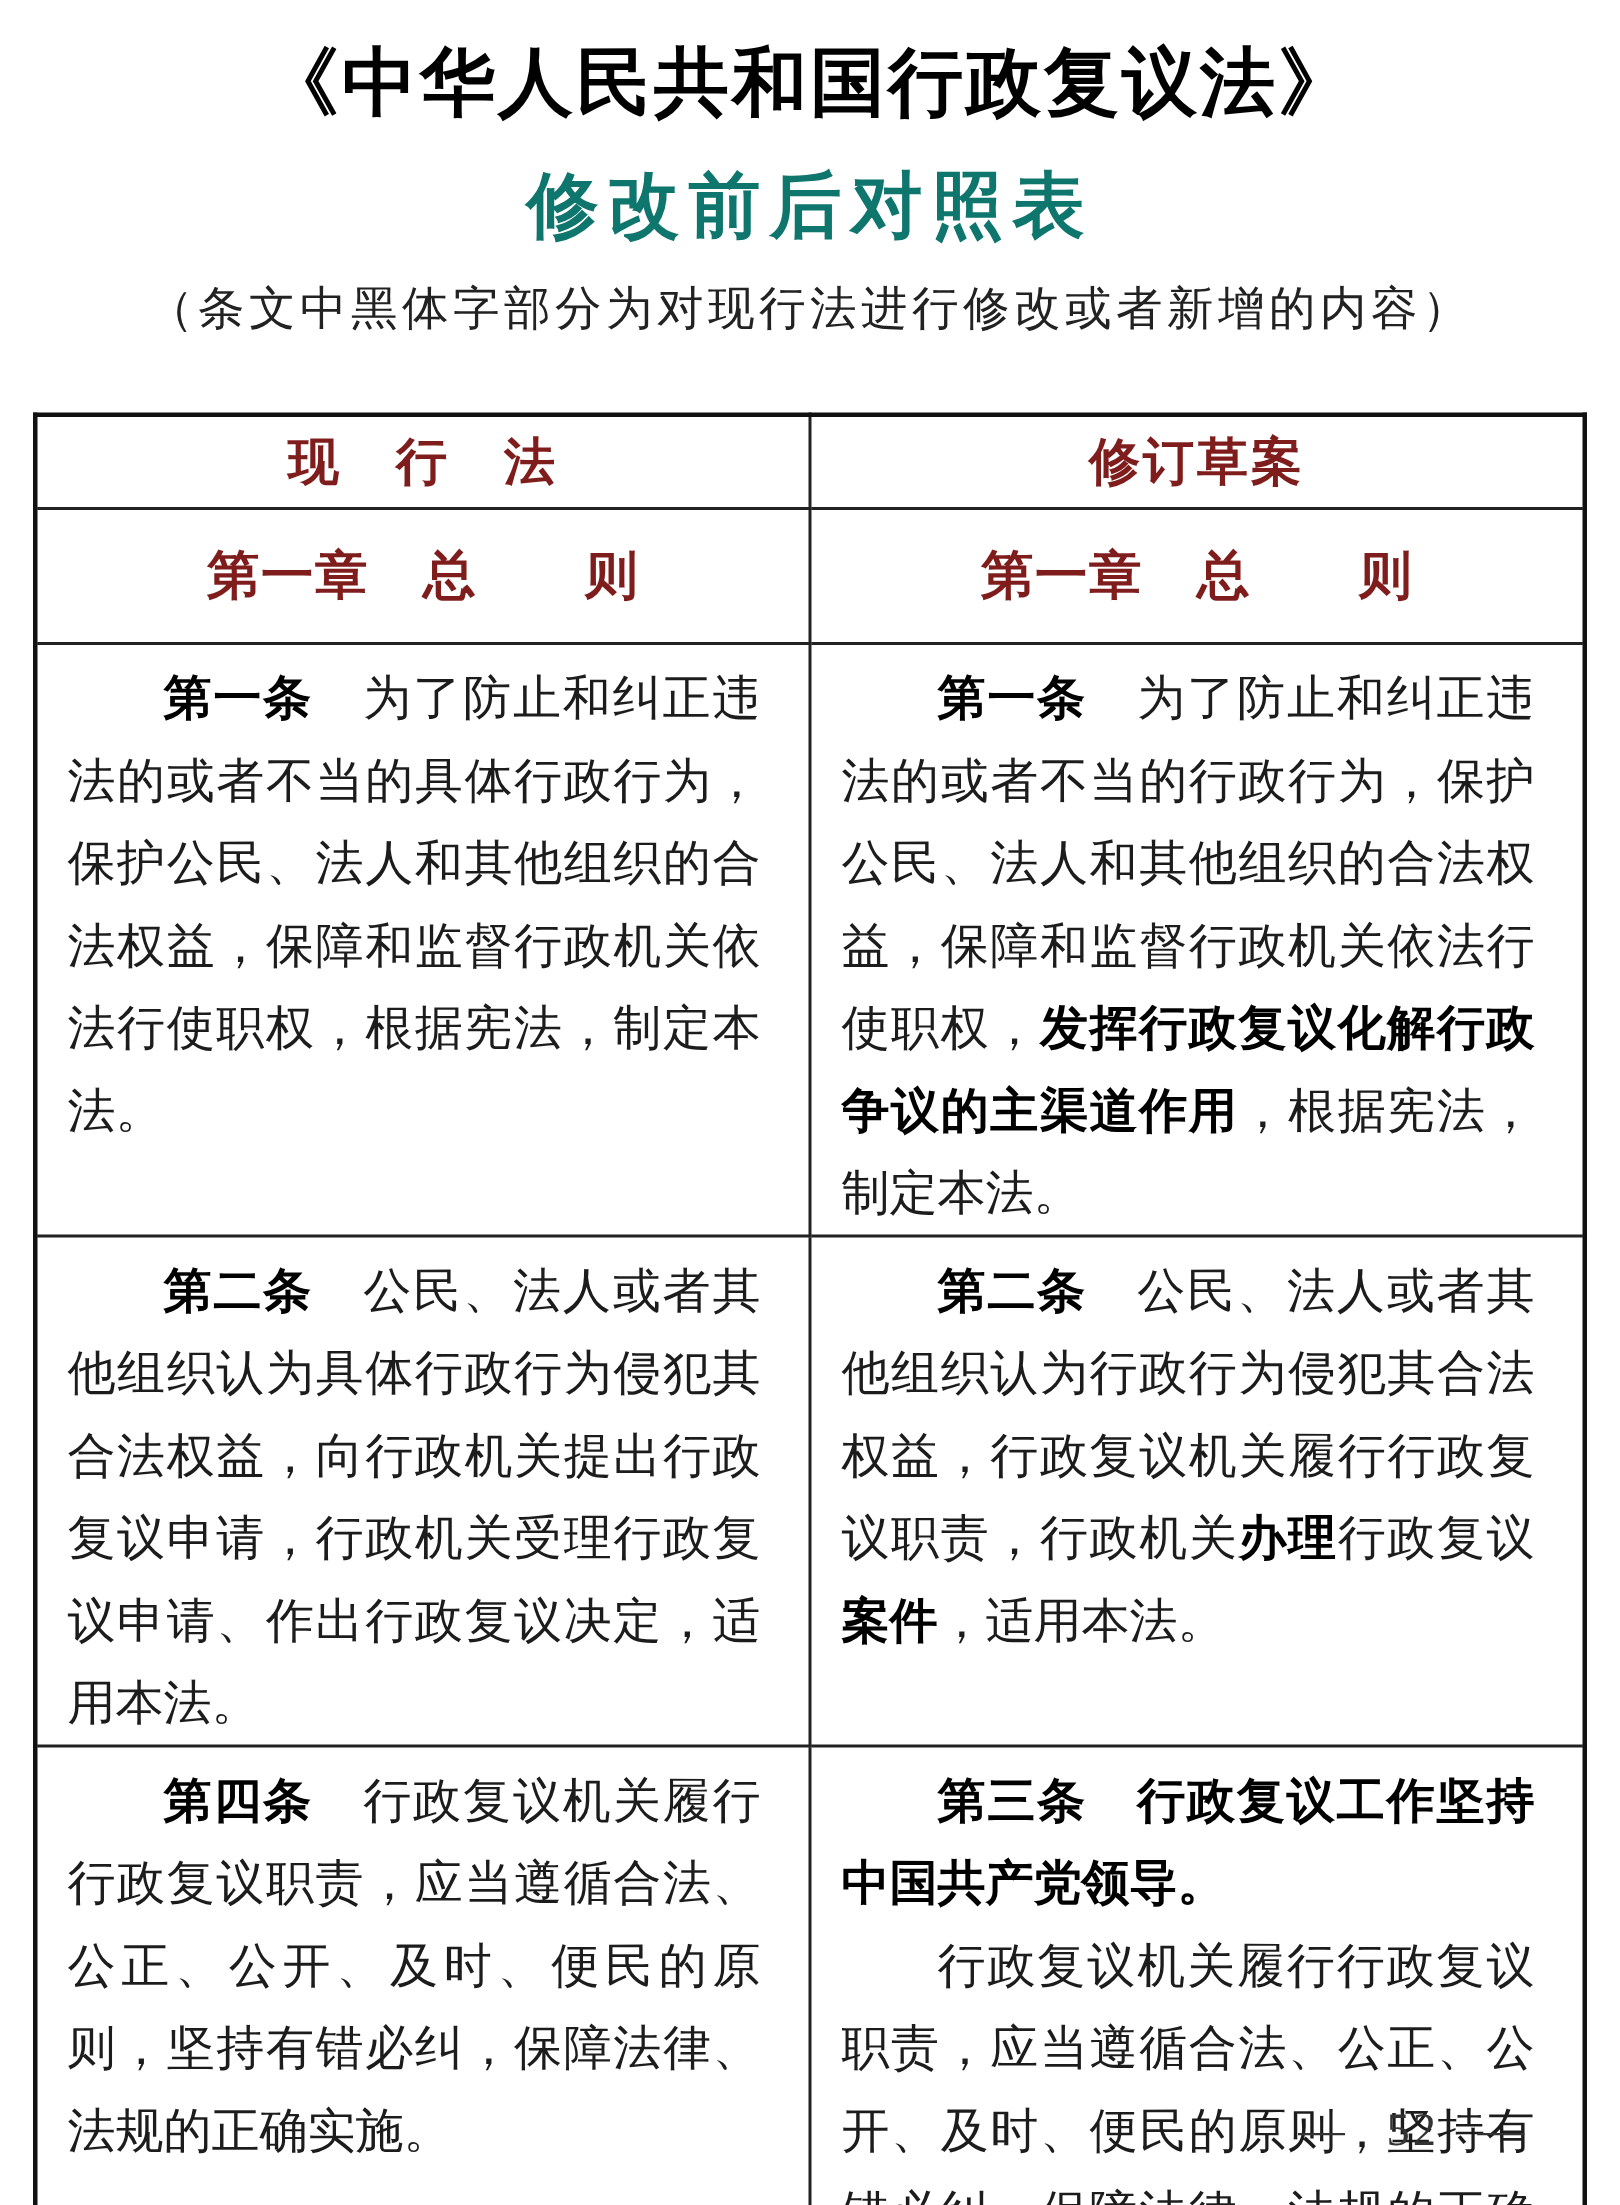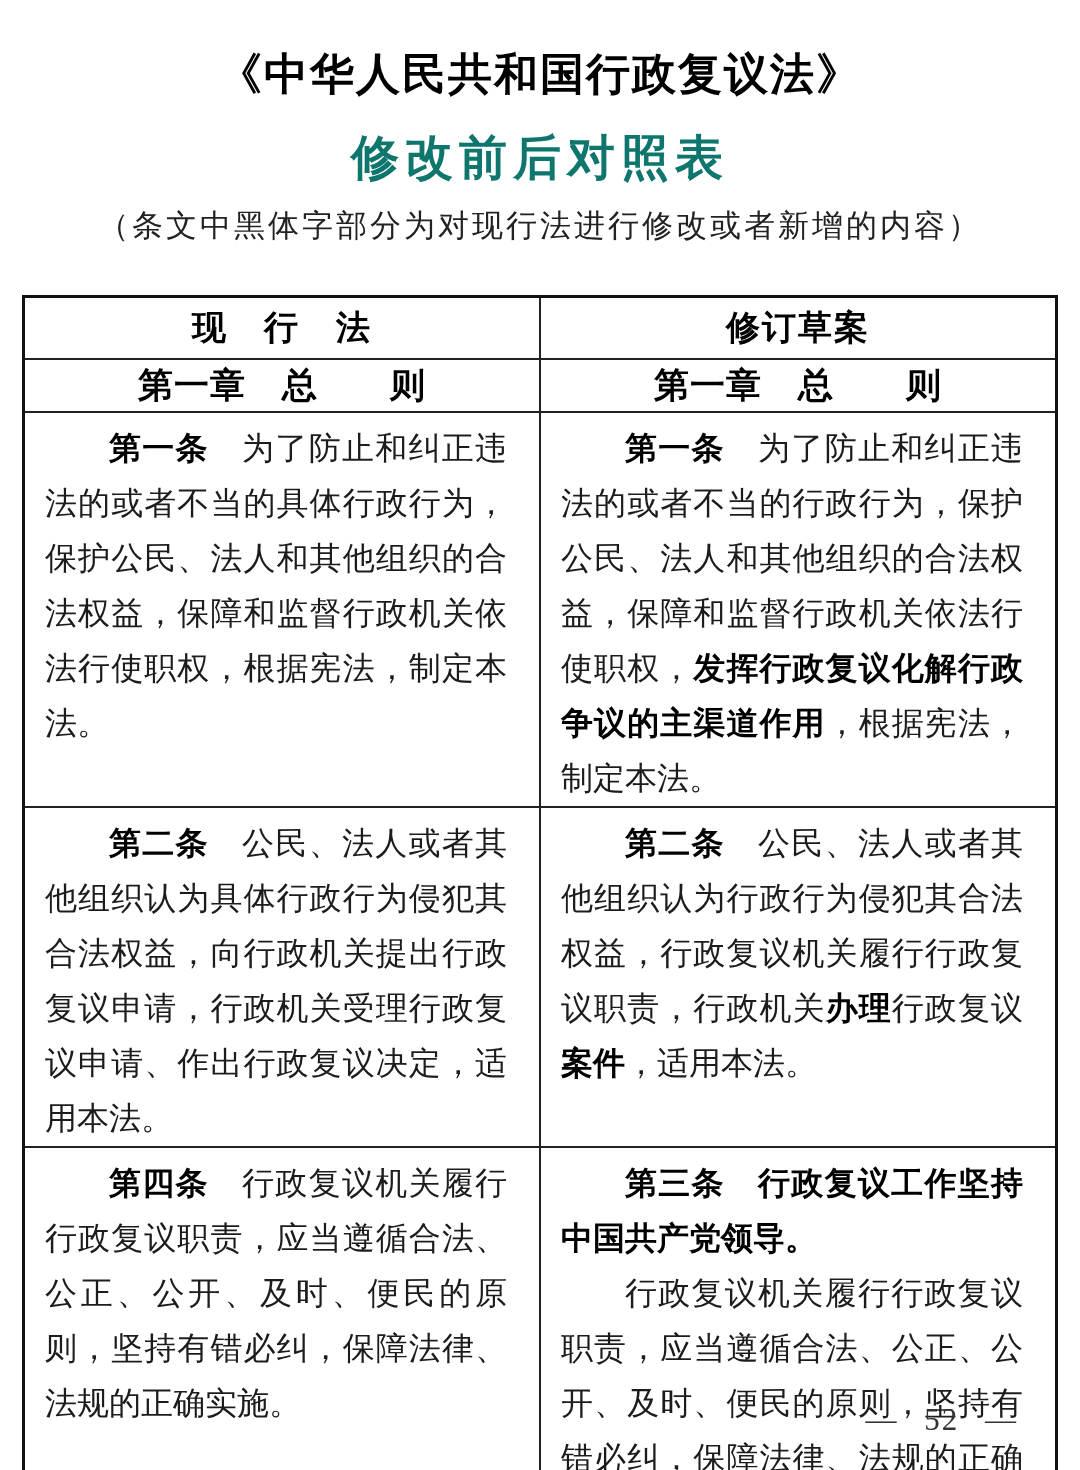--- a/index.html
+++ b/index.html
@@ -14,22 +14,22 @@
     color: #1c1c1c;
   }
   .sheet {
     position: relative;
     width: 1080px;
     height: 1470px;
     overflow: hidden;
     background: #ffffff;
   }
   .title1 {
-    margin-top: 40px;
-    font-size: 44px;
+    margin-top: 20px;
+    font-size: 50px;
     line-height: 70px;
     text-align: center;
     font-weight: 900;
     letter-spacing: 2px;
     color: #000000;
   }
   .title2 {
     margin-top: 18px;
     font-size: 48px;
     line-height: 60px;
@@ -53,28 +53,28 @@
     border-collapse: collapse;
     table-layout: fixed;
     border: 3px solid #111111;
   }
   table.cmp th, table.cmp td {
     border: 2px solid #222222;
     width: 50%;
     box-sizing: border-box;
   }
   tr.th-row { height: 62px; }
-  tr.chapter-row { height: 53px; }
+  tr.chapter-row { height: 90px; }
   tr.row-a1 { height: 340px; }
   tr.row-a2 { height: 285px; }
   tr.row-a3 { height: 340px; }
   .hei {
     font-family: "Liberation Sans", "DejaVu Sans", sans-serif;
     font-weight: 700;
-    color: #000000;
+    color: #7f1d1d;
   }
   th.head-cell {
     font-size: 34px;
     text-align: center;
     vertical-align: middle;
     letter-spacing: 2px;
   }
   td.chapter-cell {
     font-size: 35px;
     text-align: center;

